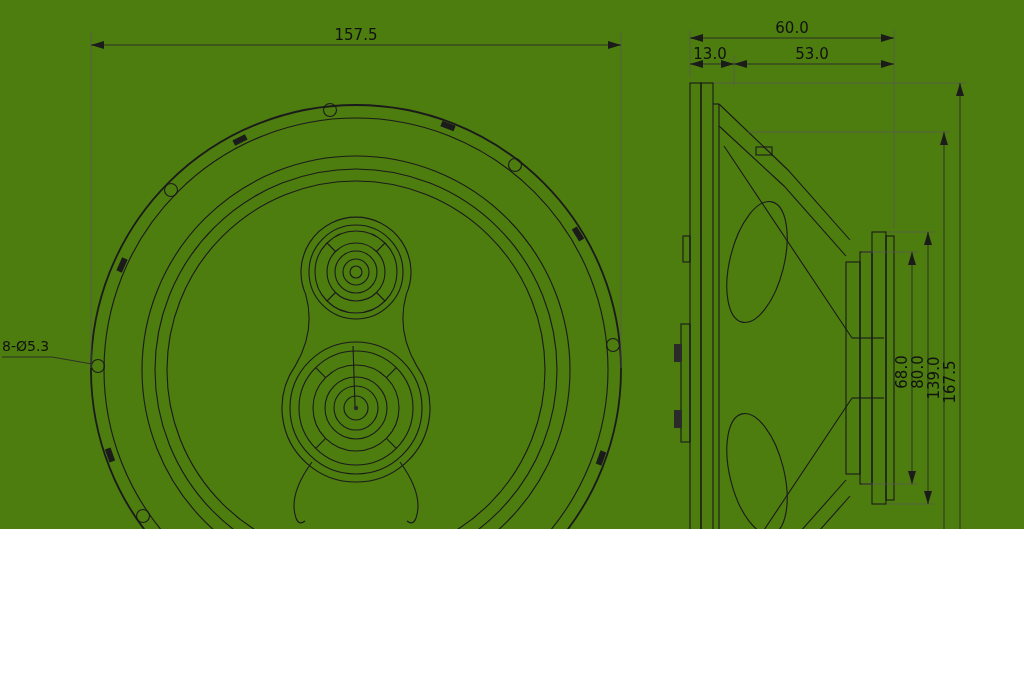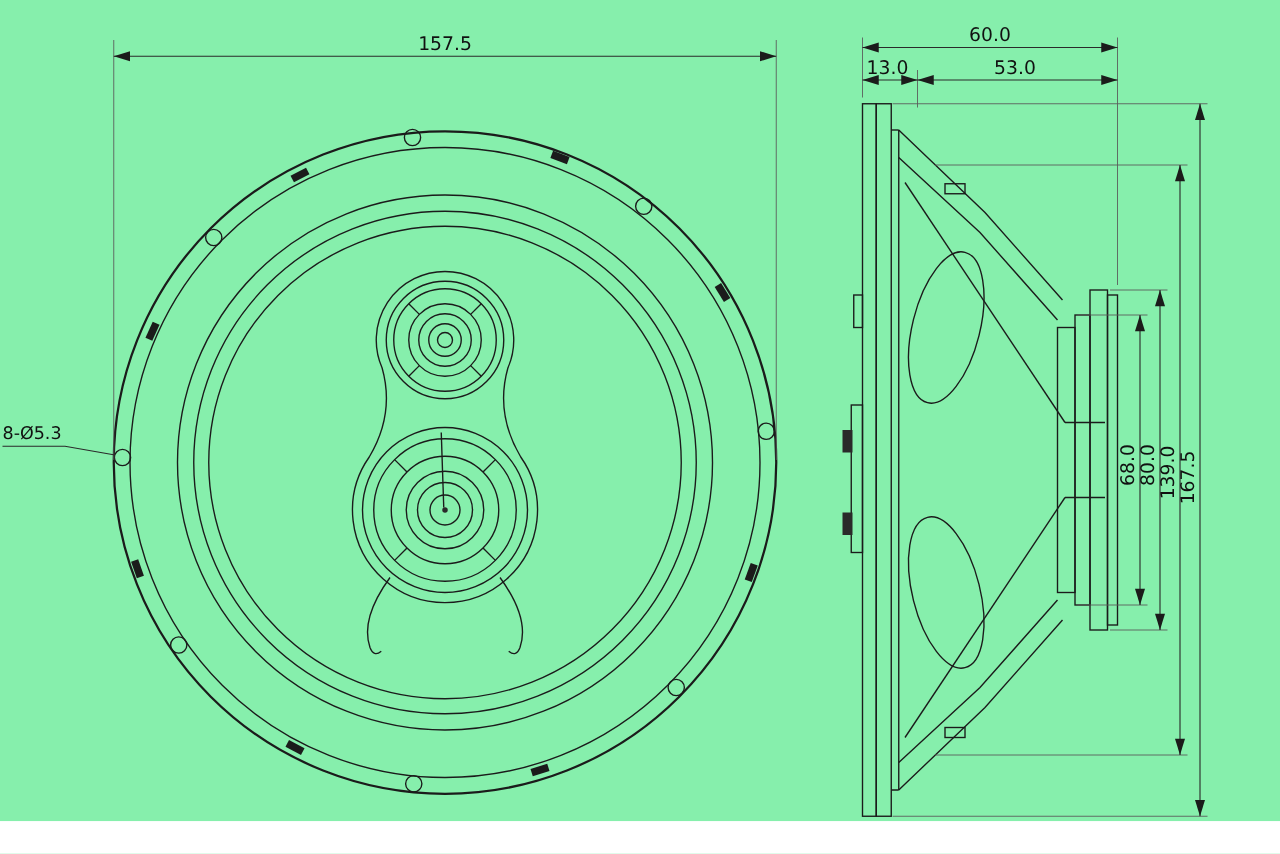--- a/index.html
+++ b/index.html
@@ -1,17 +1,17 @@
 <!DOCTYPE html>
 <html><head>
 <meta charset="utf-8">
 <style>
   html,body{margin:0;padding:0;background:#ffffff;}
   .canvas{
-    width:1024px;height:657px;background:#86efac;position:relative;overflow:hidden;
+    width:1024px;height:529px;background:#4d7c0f;position:relative;overflow:hidden;
     font-family:"DejaVu Sans", sans-serif;
     text-align:right;
   }
   svg{display:block;}
   .s  {stroke:#1b1b1b;fill:none;stroke-width:1.1;}
   .s2 {stroke:#1b1b1b;fill:none;stroke-width:1.8;}
   .dim{stroke:#2a2a2a;fill:none;stroke-width:0.9;}
   .ext{stroke:#5a5a5a;fill:none;stroke-width:0.7;}
   .ar {fill:#1b1b1b;stroke:none;}
   .slot{stroke:#1b1b1b;stroke-width:6;fill:none;}

